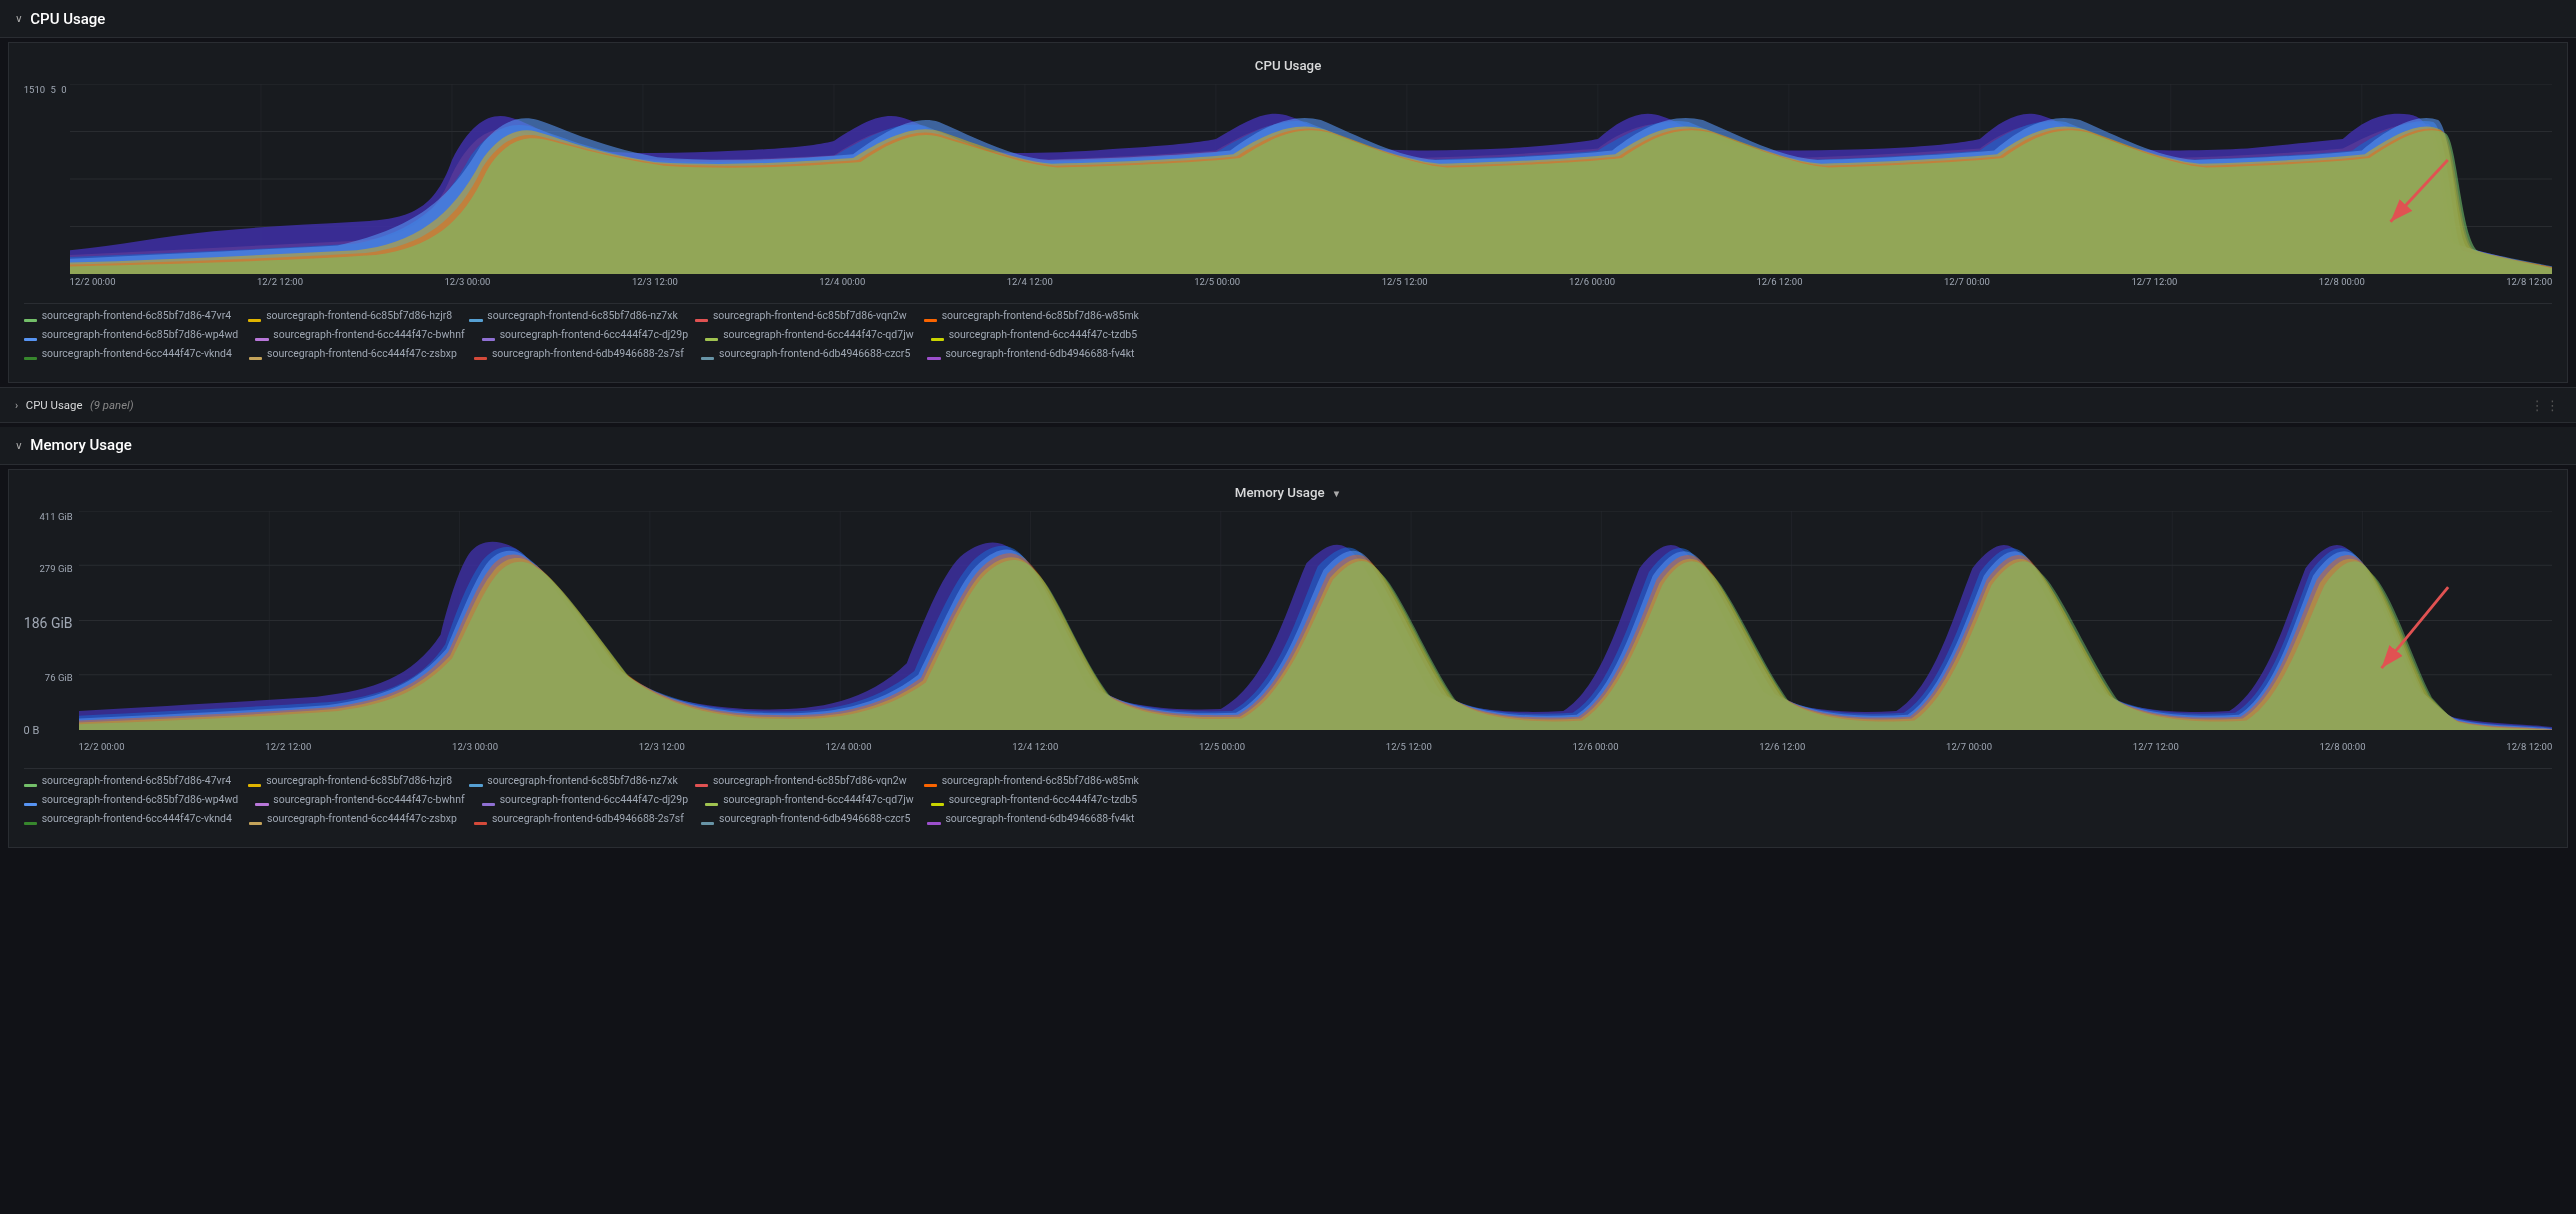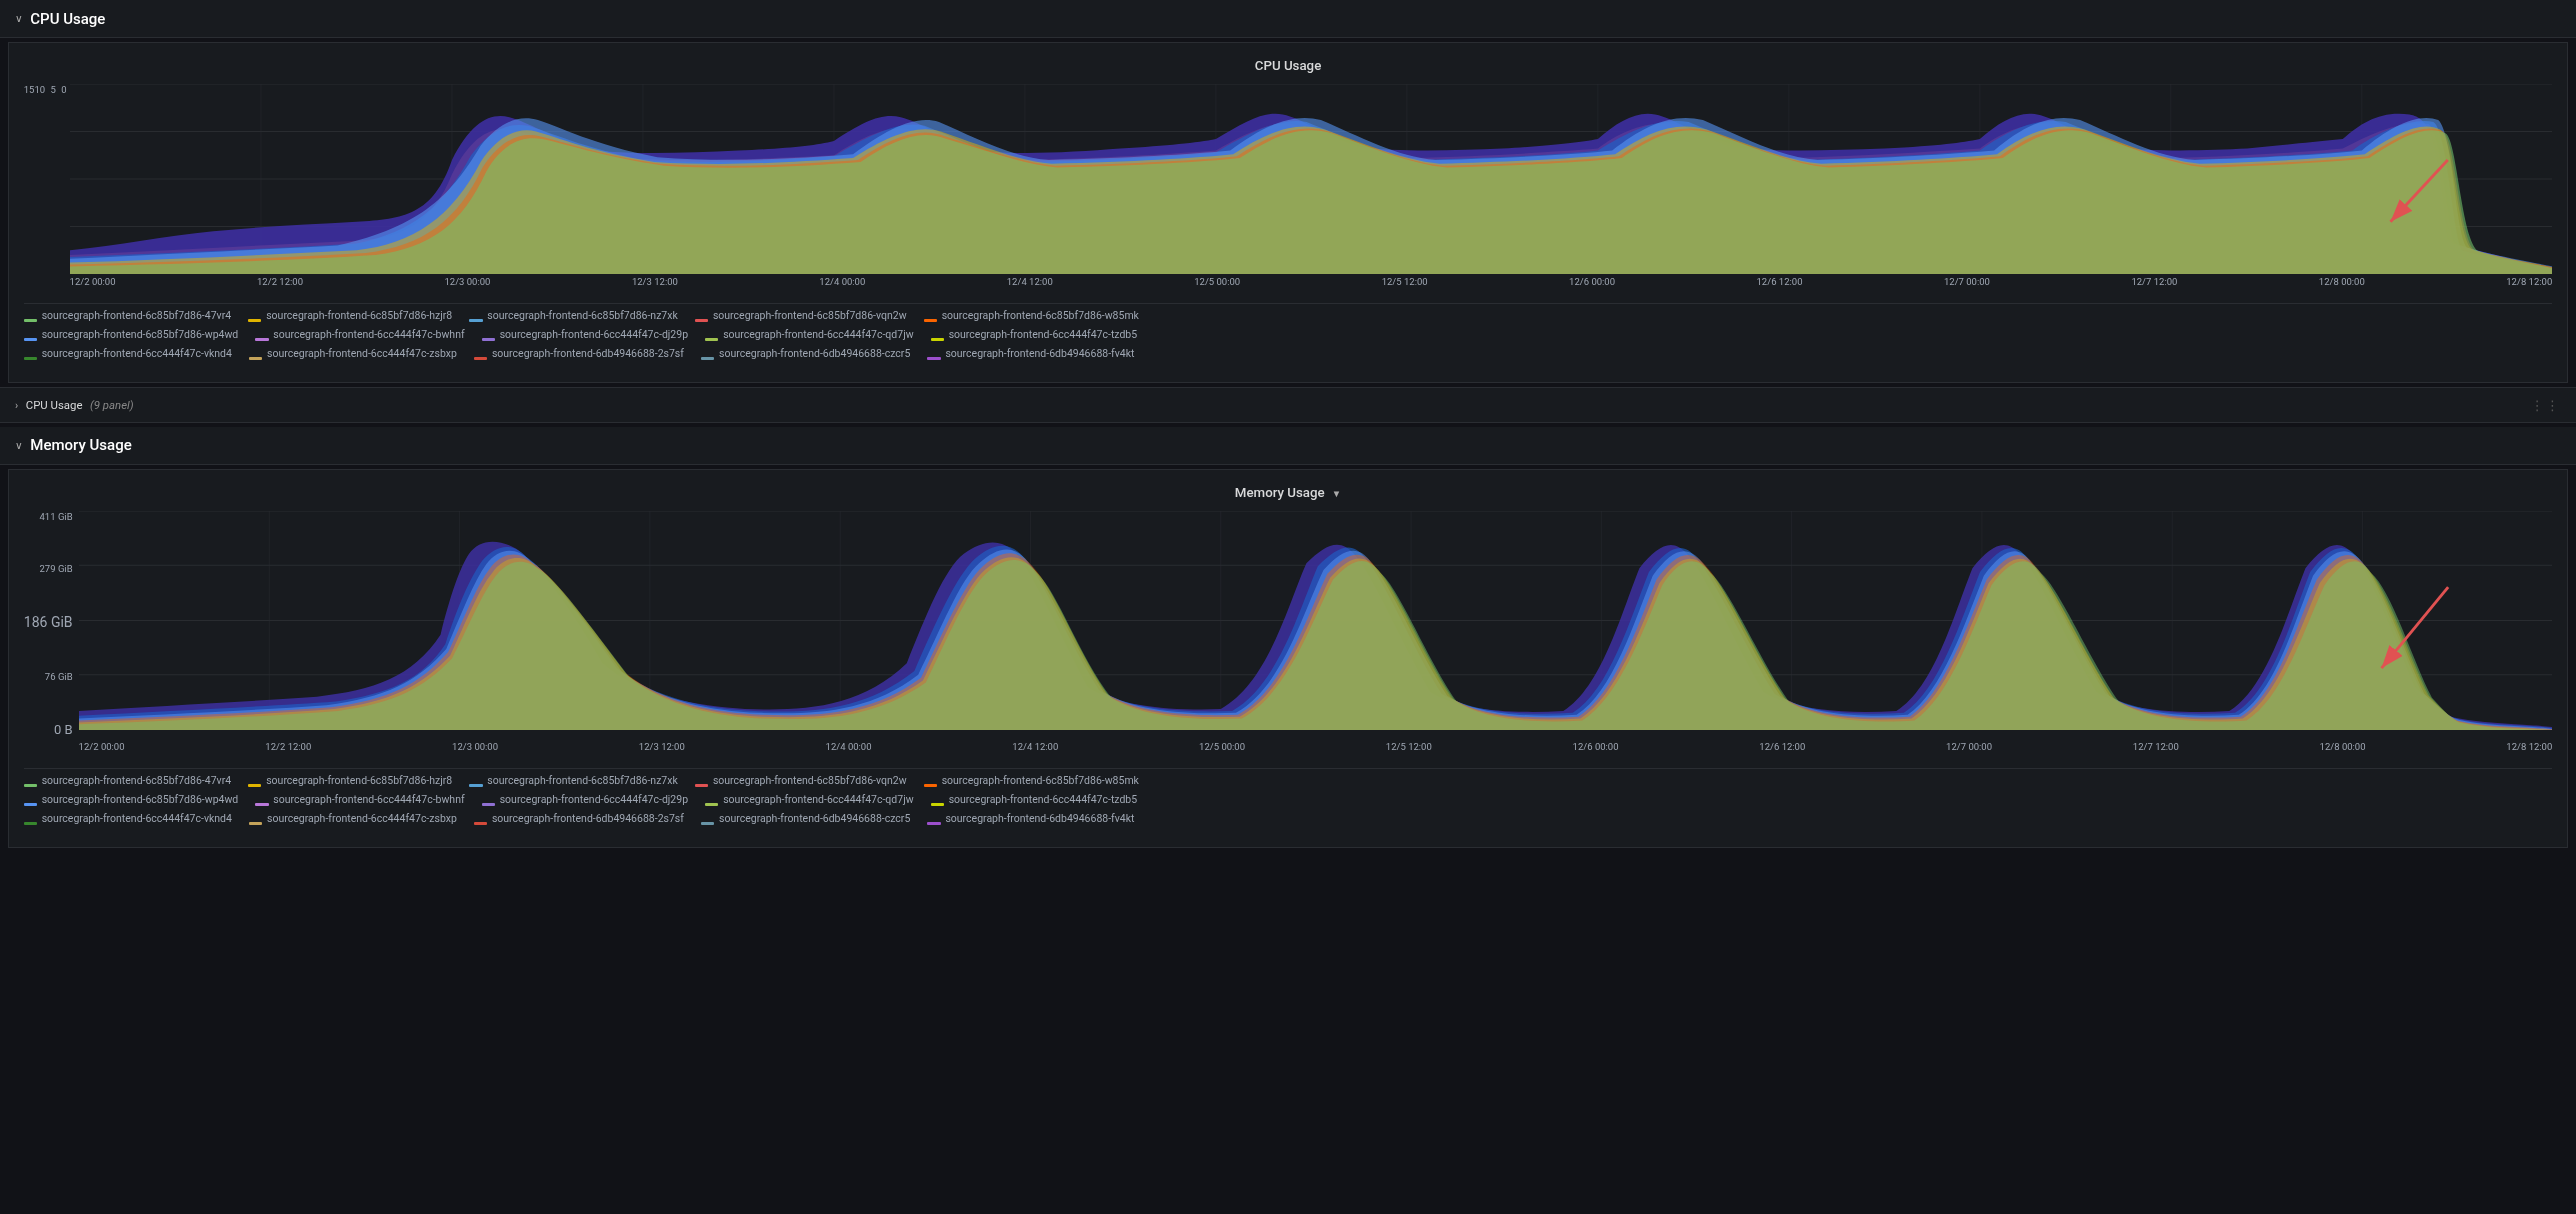--- a/index.html
+++ b/index.html
@@ -303,21 +303,21 @@
         <span>Memory Usage</span>
         <span class="dropdown-arrow">▼</span>
       </div>
       <div class="chart-container" style="height:247px; position:relative;">
 
         <div style="position:absolute; left:0; top:0; width:52px; height:100%; display:flex; flex-direction:column; justify-content:space-between; padding-bottom:21px; z-index:2;">
           <span style="color:#9fa7b3;font-size:9.5px;text-align:right;width:49px;">411 GiB</span>
           <span style="color:#9fa7b3;font-size:9.5px;text-align:right;width:49px;">279 GiB</span>
           <span style="color:#9fa7b3;font-size:14px;text-align:right;width:49px;">186 GiB</span>
           <span style="color:#9fa7b3;font-size:9.5px;text-align:right;width:49px;">76 GiB</span>
-          <span style="color:#9fa7b3;font-size:13px;text-align:right;width:49px;">0 B</span>
+          <span style="color:#9fa7b3;font-size:11px;width:49px;">0 B</span>
         </div>
 
         <svg style="position:absolute; left:55px; top:0; width:calc(100% - 55px); height:219px;" viewBox="0 0 2600 230" preserveAspectRatio="none">
 
           <line x1="0" y1="0" x2="2600" y2="0" stroke="#2a2d32" stroke-width="1"></line>
           <line x1="0" y1="57" x2="2600" y2="57" stroke="#2a2d32" stroke-width="1"></line>
           <line x1="0" y1="115" x2="2600" y2="115" stroke="#2a2d32" stroke-width="1"></line>
           <line x1="0" y1="172" x2="2600" y2="172" stroke="#2a2d32" stroke-width="1"></line>
           <line x1="0" y1="230" x2="2600" y2="230" stroke="#2a2d32" stroke-width="1"></line>
 

